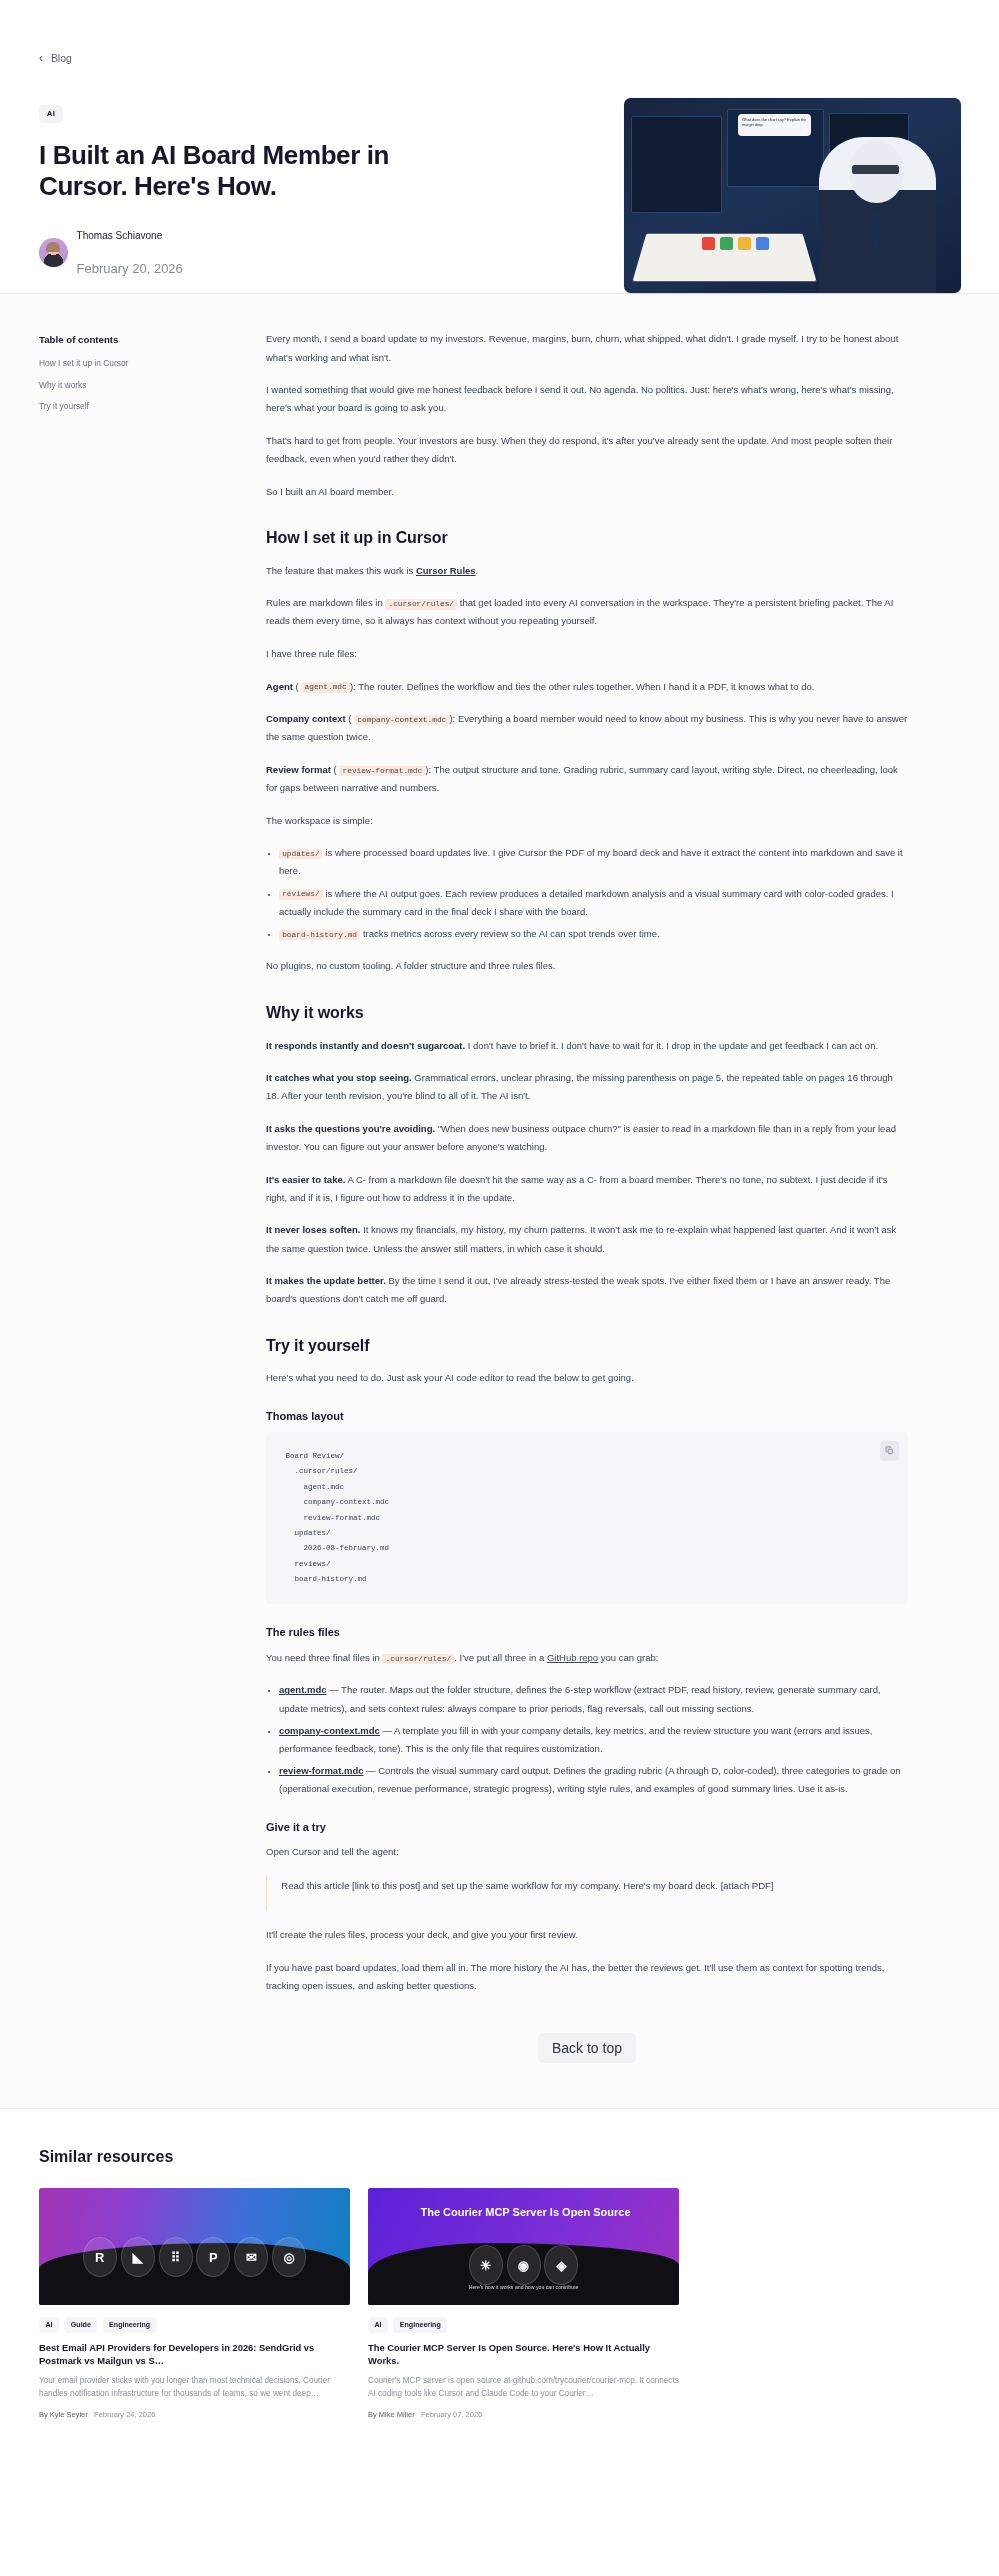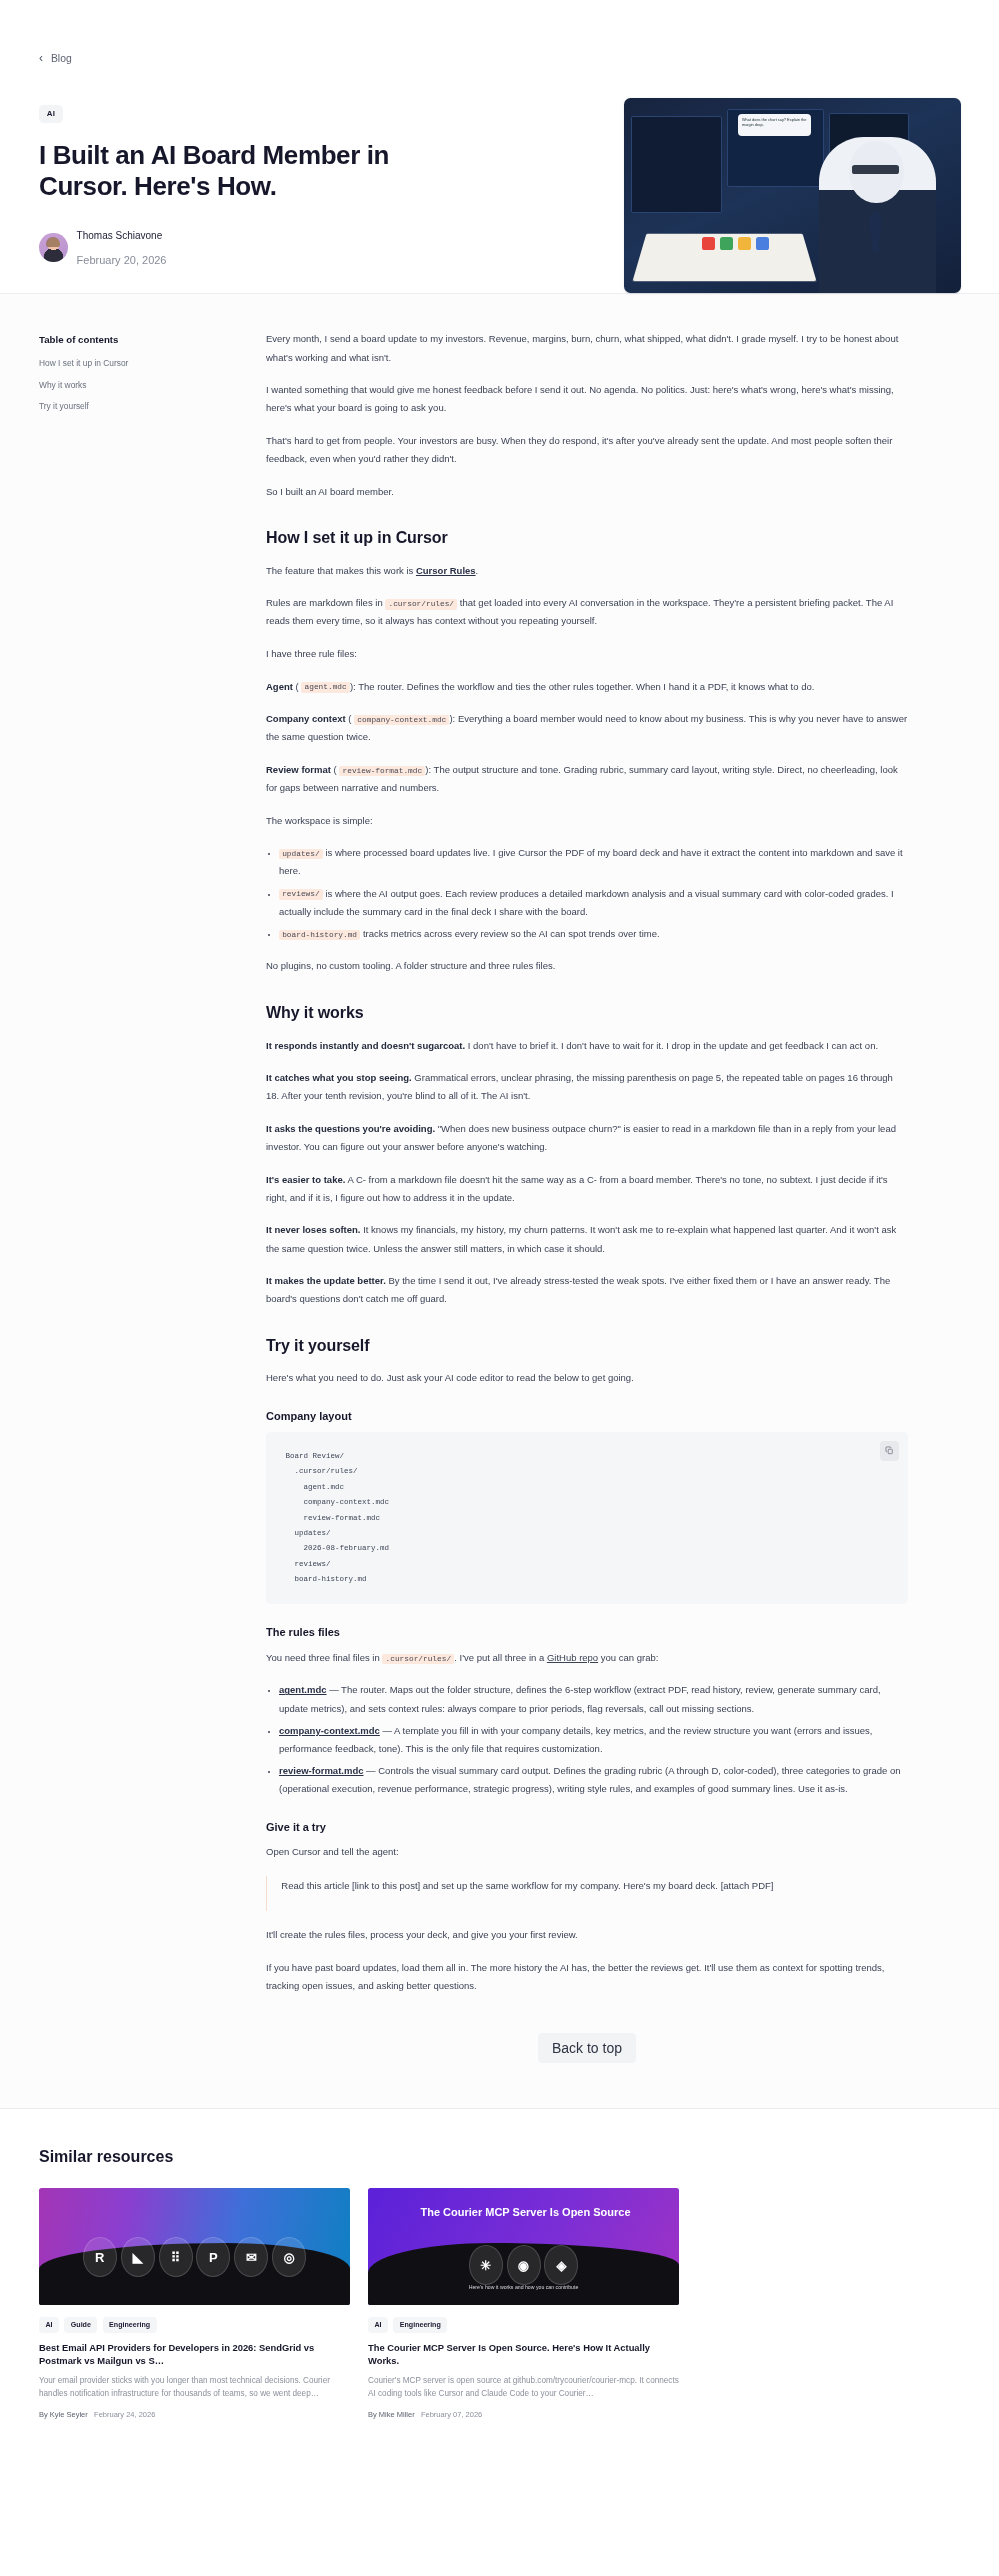--- a/index.html
+++ b/index.html
@@ -38,21 +38,21 @@
     background: radial-gradient(circle at 50% 38%, #f0c3a8 0 26%, transparent 27%),
                 radial-gradient(circle at 50% 85%, #2c2c3a 0 34%, transparent 35%),
                 linear-gradient(160deg,#c9a1d6,#b692cc);
     border: 0; flex: 0 0 auto; overflow: hidden; position: relative;
   }
   .avatar::after{
     content:""; position:absolute; left:7.1px; top:3.9px; width:14.3px; height:10.4px;
     border-radius: 7.8px 7.8px 2.6px 2.6px; background:#8d6a4f; opacity:.75;
   }
   .author-name { font-size: 10px; font-weight: 400; color: #1b1b33; line-height:1.35; }
-  .author-date { font-size: 11px; color: #878c99; margin-top: 12px; }
+  .author-date { font-size: 13px; color: #878c99; margin-top: 19px; }
   .hero-img {
     width: 337px; height: 195px; border-radius: 6.5px; flex: 0 0 auto;
     position: relative; overflow: hidden;
     background: linear-gradient(155deg,#17243f 0%, #1d3357 45%, #13203a 100%);
     box-shadow: 0 0.6px 1.9px rgba(0,0,0,.12);
   }
   .hero-img .scr {
     position:absolute; background:#0f1b30; border:0.6px solid #2a4572; border-radius:1.9px;
   }
   .hero-img .s1 { left:6.5px; top:18px; width:91px; height:97px; background:#101c33;}
@@ -296,21 +296,21 @@
     <p><strong>It responds instantly and doesn't sugarcoat.</strong><span> I don't have to brief it. I don't have to wait for it. I drop in the update and get feedback I can act on.</span></p>
     <p><strong>It catches what you stop seeing.</strong><span> Grammatical errors, unclear phrasing, the missing parenthesis on page 5, the repeated table on pages 16 through 18. After your tenth revision, you're blind to all of it. The AI isn't.</span></p>
     <p><strong>It asks the questions you're avoiding.</strong><span> "When does new business outpace churn?" is easier to read in a markdown file than in a reply from your lead investor. You can figure out your answer before anyone's watching.</span></p>
     <p><strong>It's easier to take.</strong><span> A C- from a markdown file doesn't hit the same way as a C- from a board member. There's no tone, no subtext. I just decide if it's right, and if it is, I figure out how to address it in the update.</span></p>
     <p><strong>It never loses soften.</strong><span> It knows my financials, my history, my churn patterns. It won't ask me to re-explain what happened last quarter. And it won't ask the same question twice. Unless the answer still matters, in which case it should.</span></p>
     <p><strong>It makes the update better.</strong><span> By the time I send it out, I've already stress-tested the weak spots. I've either fixed them or I have an answer ready. The board's questions don't catch me off guard.</span></p>
 
     <h2>Try it yourself</h2>
     <p>Here's what you need to do. Just ask your AI code editor to read the below to get going.</p>
 
-    <h3>Company layout</h3>
+    <h3>Thomas layout</h3>
     <div class="codebox">
       <button class="copybtn">
         <svg viewBox="0 0 24 24">
             <rect x="8.5" y="8.5" width="11" height="12" rx="2"></rect>
             <path d="M5.5 15.5h-1a2 2 0 0 1-2-2v-9a2 2 0 0 1 2-2h9a2 2 0 0 1 2 2v1"></path>
           </svg>
       </button>
       <pre>Board Review/
   .cursor/rules/
     agent.mdc

